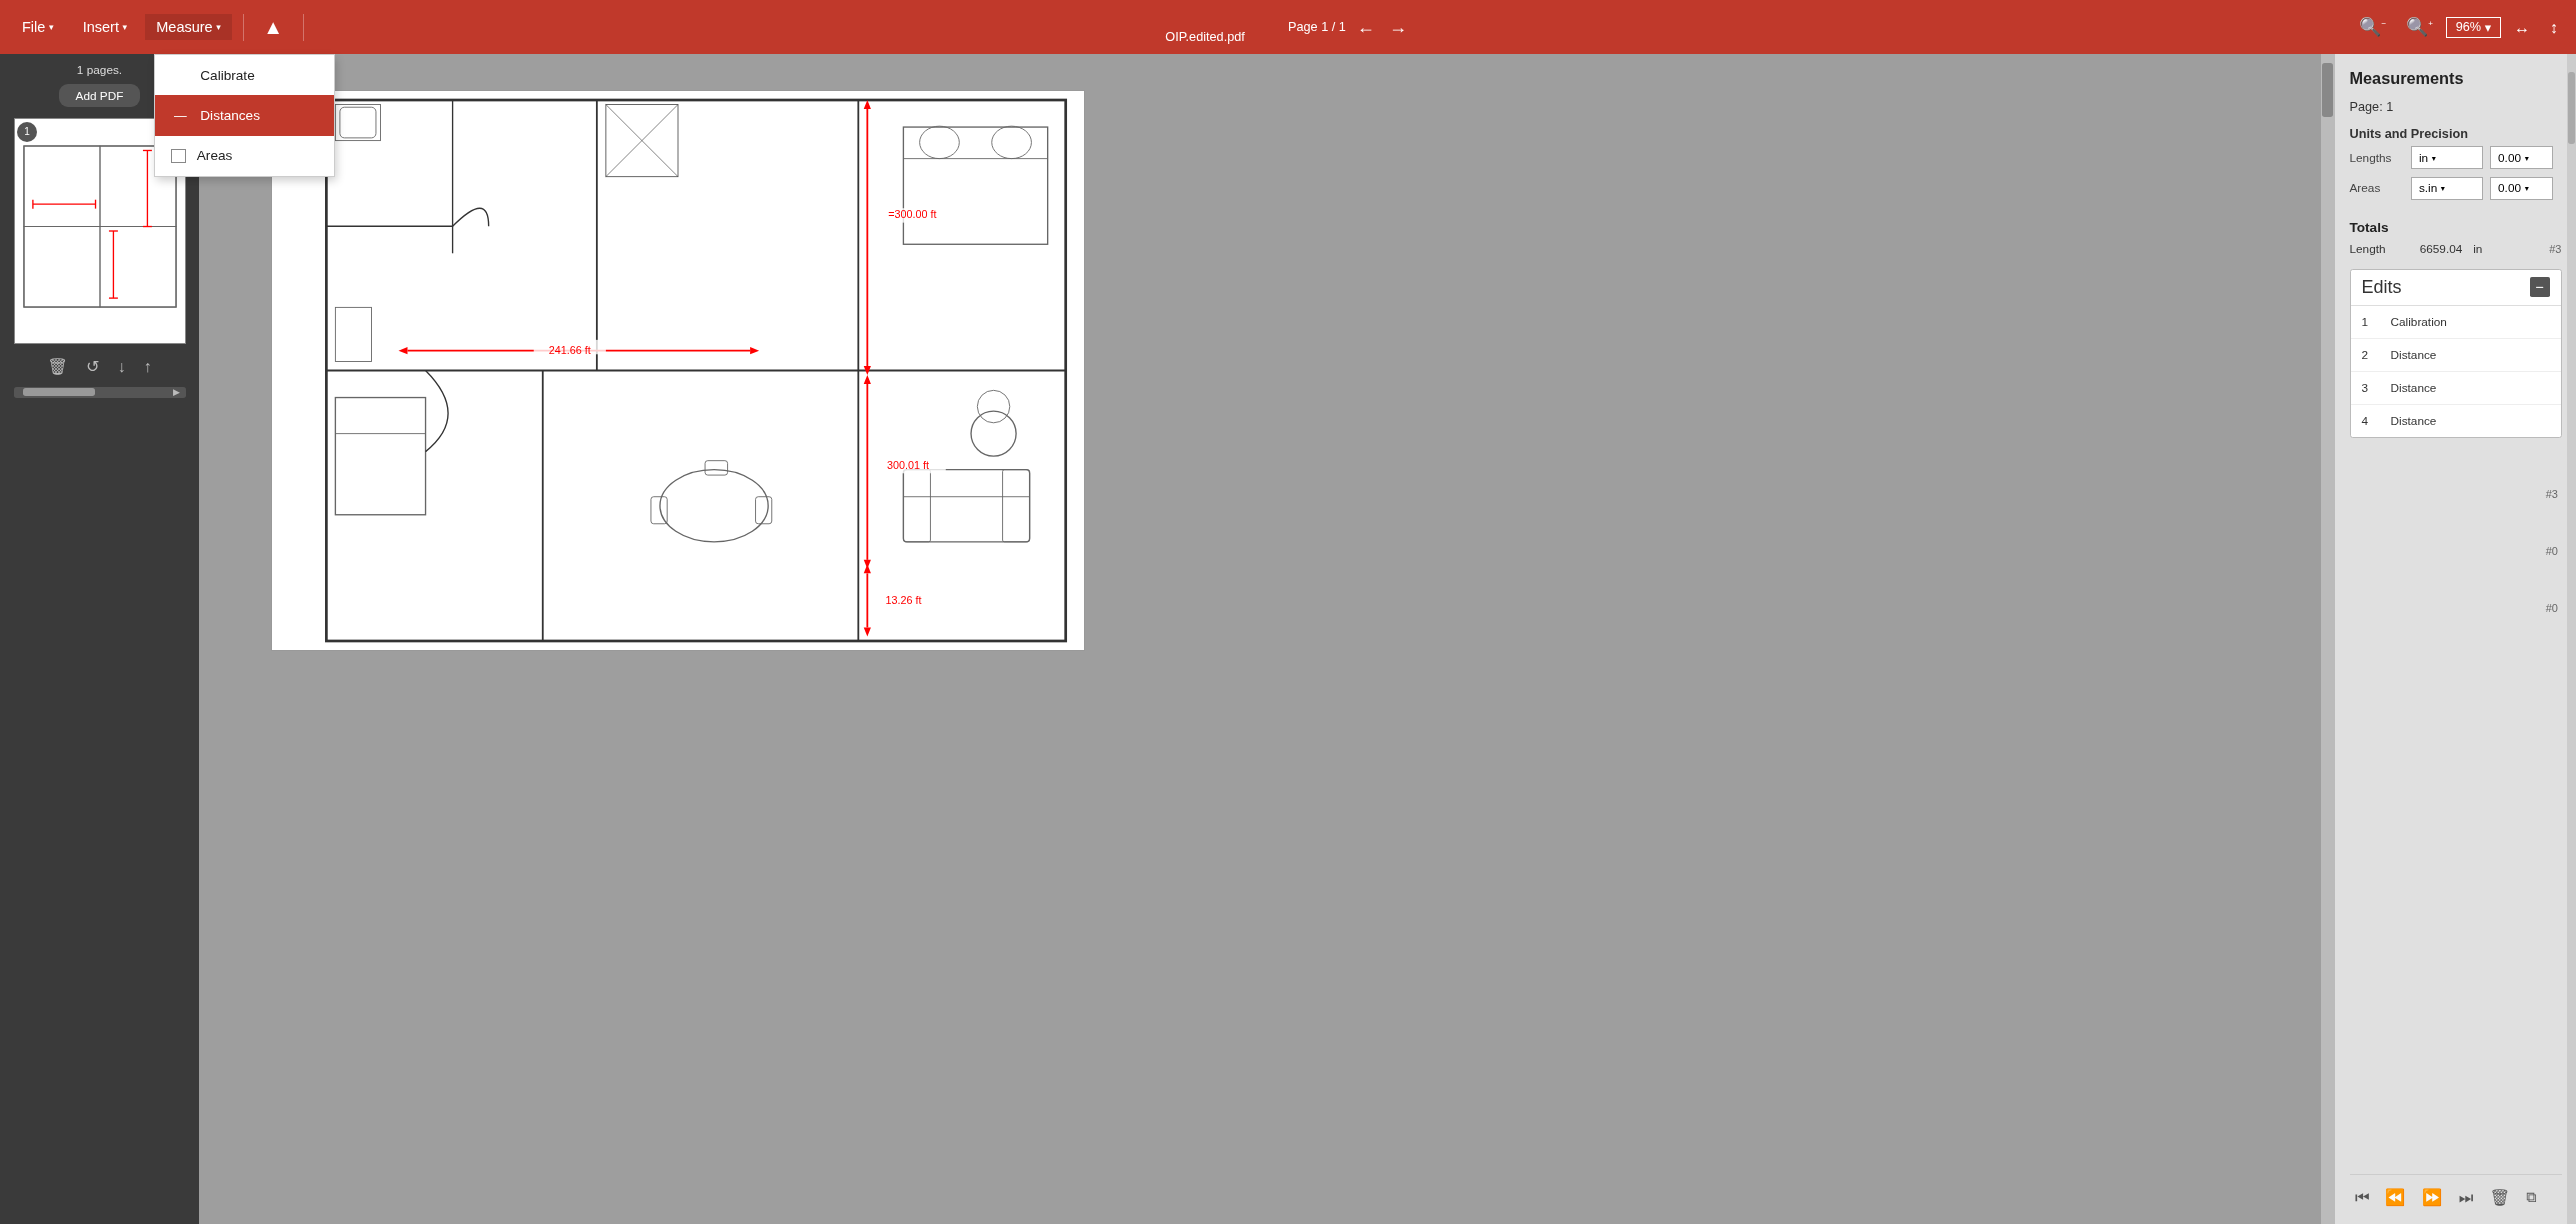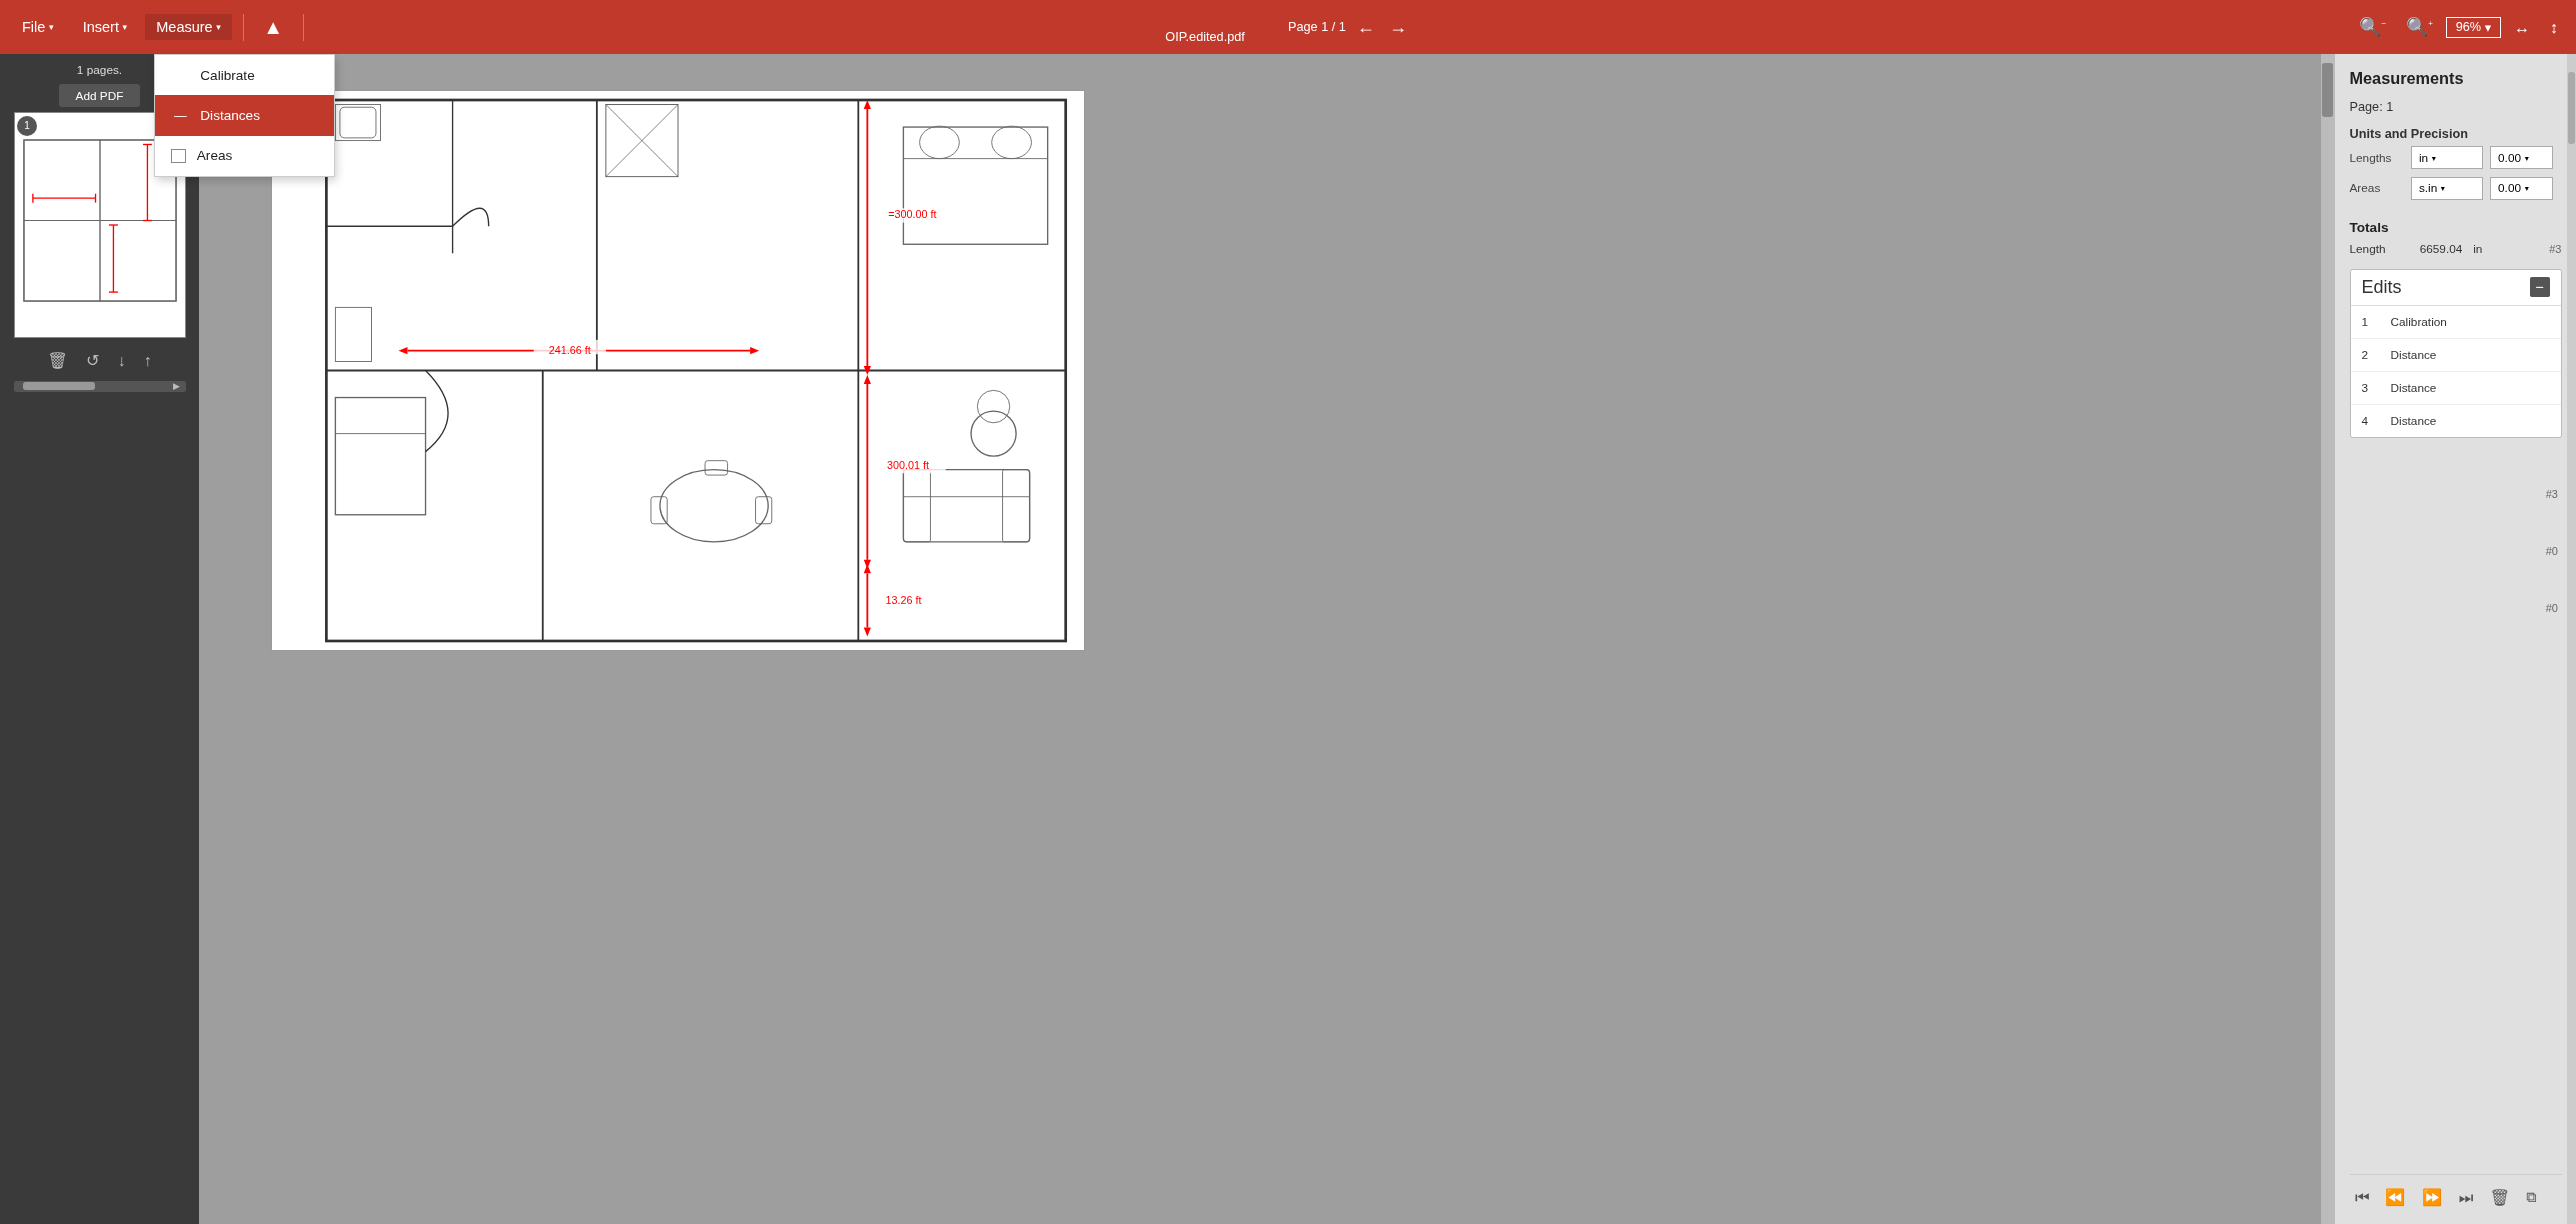--- a/index.html
+++ b/index.html
@@ -110,24 +110,24 @@
     .sidebar-pages-label {
       color: #ddd;
       font-size: 11.8px;
       margin-bottom: 7.2px;
     }
     .add-pdf-btn {
       background: #555;
       color: white;
       border: none;
       padding: 4.5px 16.3px;
-      border-radius: 3px;
+      border-radius: 9px;
       cursor: pointer;
       font-size: 11.8px;
-      margin-bottom: 5px;
+      margin-bottom: 11px;
     }
     .page-thumbnail-container {
       position: relative;
       width: 172px;
     }
     .page-number-badge {
       position: absolute;
       top: 3.6px;
       left: 3.6px;
       background: #555;

